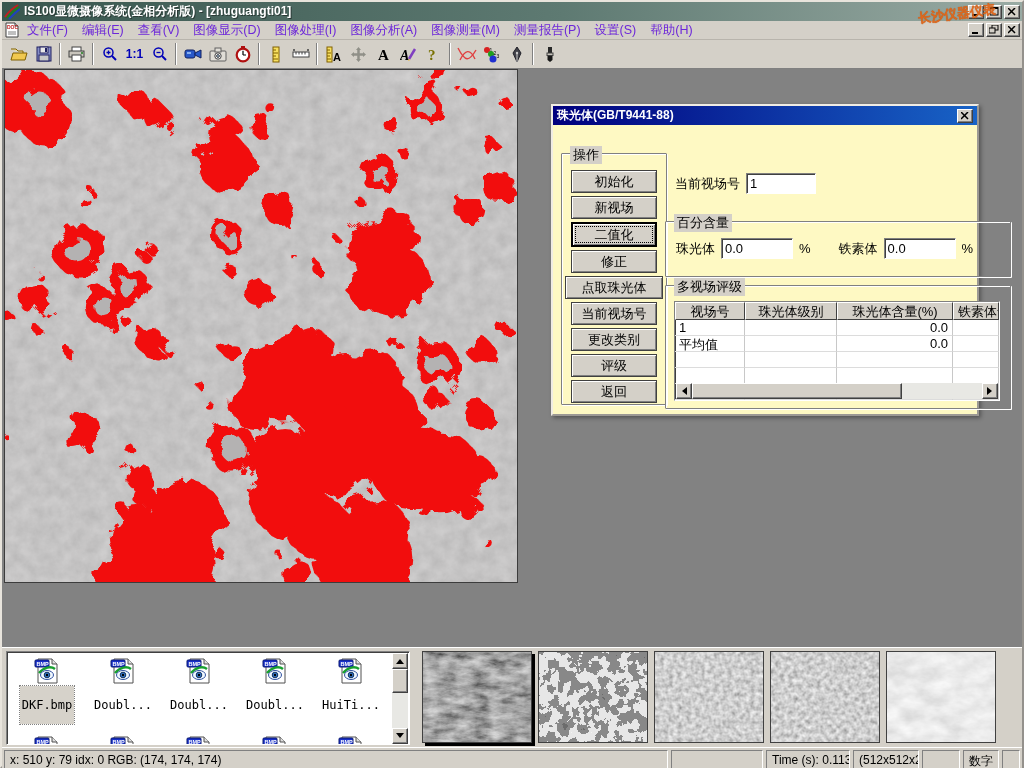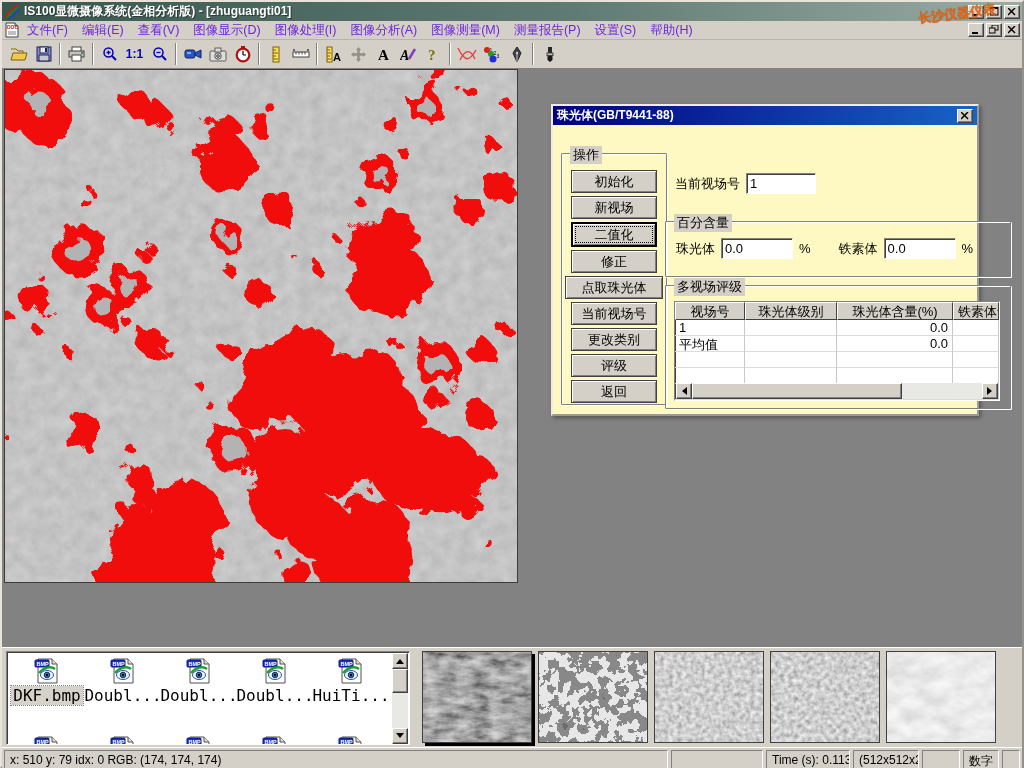--- a/index.html
+++ b/index.html
@@ -70,21 +70,21 @@
   .tri-u { width:0; height:0; border:4px solid transparent; border-bottom:5px solid #000; margin-bottom:3px;}
   .tri-d { width:0; height:0; border:4px solid transparent; border-top:5px solid #000; margin-top:3px;}
 
   
   .bottompanel { height:100px; background:#d4d0c8; border-top:1px solid #fff; position:relative; flex:0 0 auto; }
   .filelist { position:absolute; left:4px; top:3px; width:404px; height:94px; background:#fff; border:1px solid; border-color:#808080 #fff #fff #808080; box-shadow:inset 1px 1px 0 #404040; overflow:hidden; }
   .filerow { position:absolute; left:6px; display:flex; gap:8px; }
   .filerow.r1 { top:5px; }
   .filerow.r2 { top:83px; }
   .fileitem { width:68px; display:flex; flex-direction:column; align-items:center; }
-  .filelabel { font-family:"DejaVu Sans Mono","Liberation Mono",monospace; font-size:16px; margin-top:1px; padding:0 2px; white-space:nowrap; }
+  .filelabel { font-family:"DejaVu Sans Mono","Liberation Mono",monospace; font-size:12px; margin-top:1px; padding:12px 2px; white-space:nowrap; }
   .filelabel.sel { background:#d6d2ca; outline:1px dotted #808080; }
   .vscroll { position:absolute; right:1px; top:1px; width:16px; height:91px; background:#e8e8e4; display:flex; flex-direction:column; }
   .vthumb { width:16px; height:24px; background:#d4d0c8; border:1px solid; border-color:#fff #404040 #404040 #fff; box-shadow:inset -1px -1px 0 #808080; }
   .vfill { flex:1; }
   .thumbs { position:absolute; left:420px; top:3px; display:flex; gap:6px; }
   .thumb { width:110px; height:92px; border:1px solid #404040; background:#999; }
   .thumb.sel { box-shadow:3px 3px 0 #000; }
   .thumb svg { display:block; }
 
   

